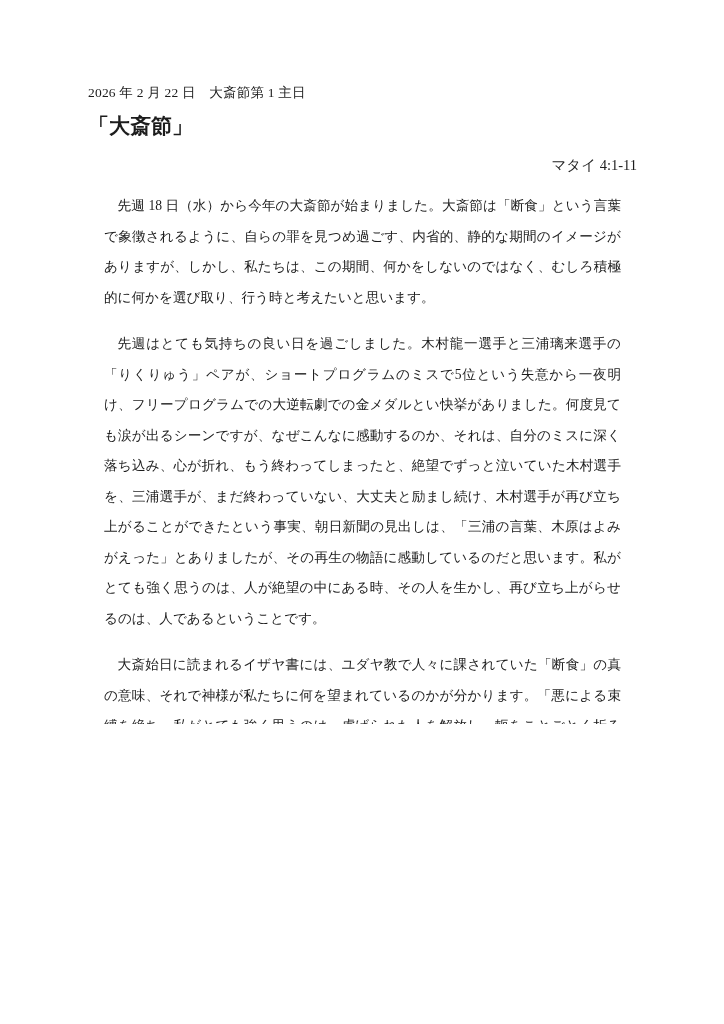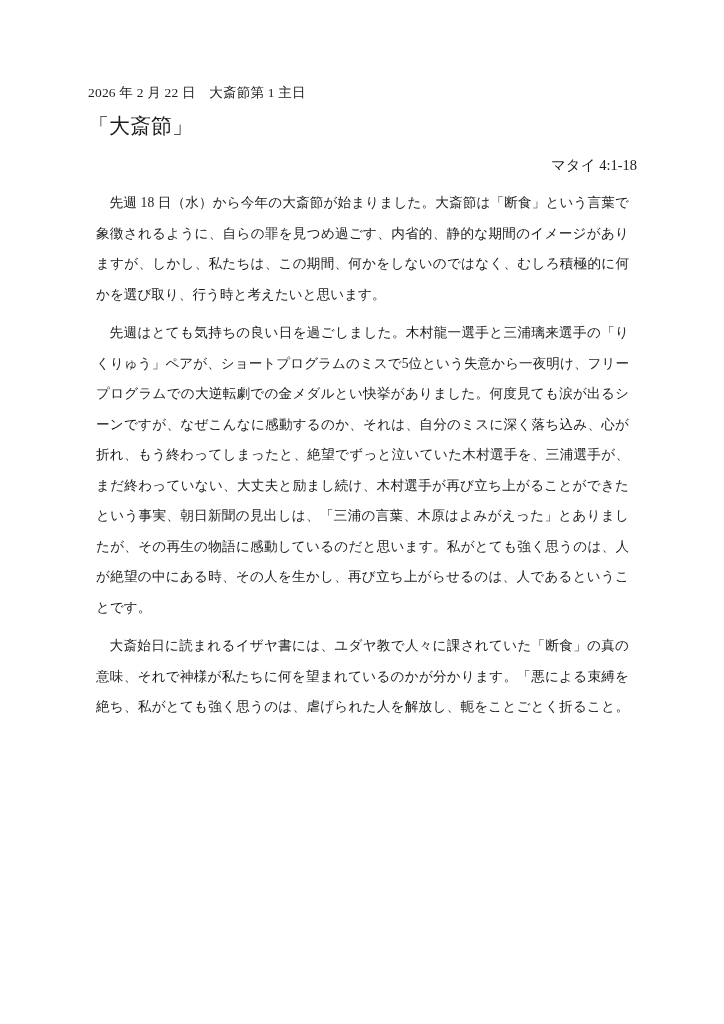--- a/index.html
+++ b/index.html
@@ -24,47 +24,47 @@
   }
   .date-line {
     font-size: 13.5px;
     line-height: 18px;
     letter-spacing: 0.2px;
   }
   .doc-title {
     font-size: 21px;
     line-height: 30px;
     margin-top: 9px;
-    font-weight: normal;
+    font-weight: bold;
   }
   .scripture-ref {
     font-size: 14.5px;
     line-height: 20px;
     text-align: right;
     margin-top: 9px;
   }
   .body-text {
     margin-top: 13px;
     font-size: 13.6px;
     line-height: 30.5px;
     text-align: justify;
     text-justify: inter-ideograph;
   }
   .body-text p {
-    margin: 8px;
+    margin: 16px;
     text-indent: 1em;
   }
 </style>
 </head>
 <body>
 
 <div class="page">
   <div class="content">
     <div class="date-line">2026 年 2 月 22 日　大斎節第 1 主日</div>
     <h1 class="doc-title">「大斎節」</h1>
-    <div class="scripture-ref">マタイ 4:1-18</div>
+    <div class="scripture-ref">マタイ 4:1-11</div>
     <div class="body-text">
       <p>先週 18 日（水）から今年の大斎節が始まりました。大斎節は「断食」という言葉で象徴されるように、自らの罪を見つめ過ごす、内省的、静的な期間のイメージがありますが、しかし、私たちは、この期間、何かをしないのではなく、むしろ積極的に何かを選び取り、行う時と考えたいと思います。</p>
       <p>先週はとても気持ちの良い日を過ごしました。木村龍一選手と三浦璃来選手の「りくりゅう」ペアが、ショートプログラムのミスで5位という失意から一夜明け、フリープログラムでの大逆転劇での金メダルとい快挙がありました。何度見ても涙が出るシーンですが、なぜこんなに感動するのか、それは、自分のミスに深く落ち込み、心が折れ、もう終わってしまったと、絶望でずっと泣いていた木村選手を、三浦選手が、まだ終わっていない、大丈夫と励まし続け、木村選手が再び立ち上がることができたという事実、朝日新聞の見出しは、「三浦の言葉、木原はよみがえった」とありましたが、その再生の物語に感動しているのだと思います。私がとても強く思うのは、人が絶望の中にある時、その人を生かし、再び立ち上がらせるのは、人であるということです。</p>
       <p>大斎始日に読まれるイザヤ書には、ユダヤ教で人々に課されていた「断食」の真の意味、それで神様が私たちに何を望まれているのかが分かります。「悪による束縛を絶ち、私がとても強く思うのは、虐げられた人を解放し、軛をことごとく折ること。更に、飢えた人にあなたのパンを裂き与え、さまよう貧しい人を家に招き入れ、裸の人に会えば衣をきせかけ、同胞に助けを惜しまないこと」</p>
     </div>
   </div>
 </div>
 
 </body></html>

